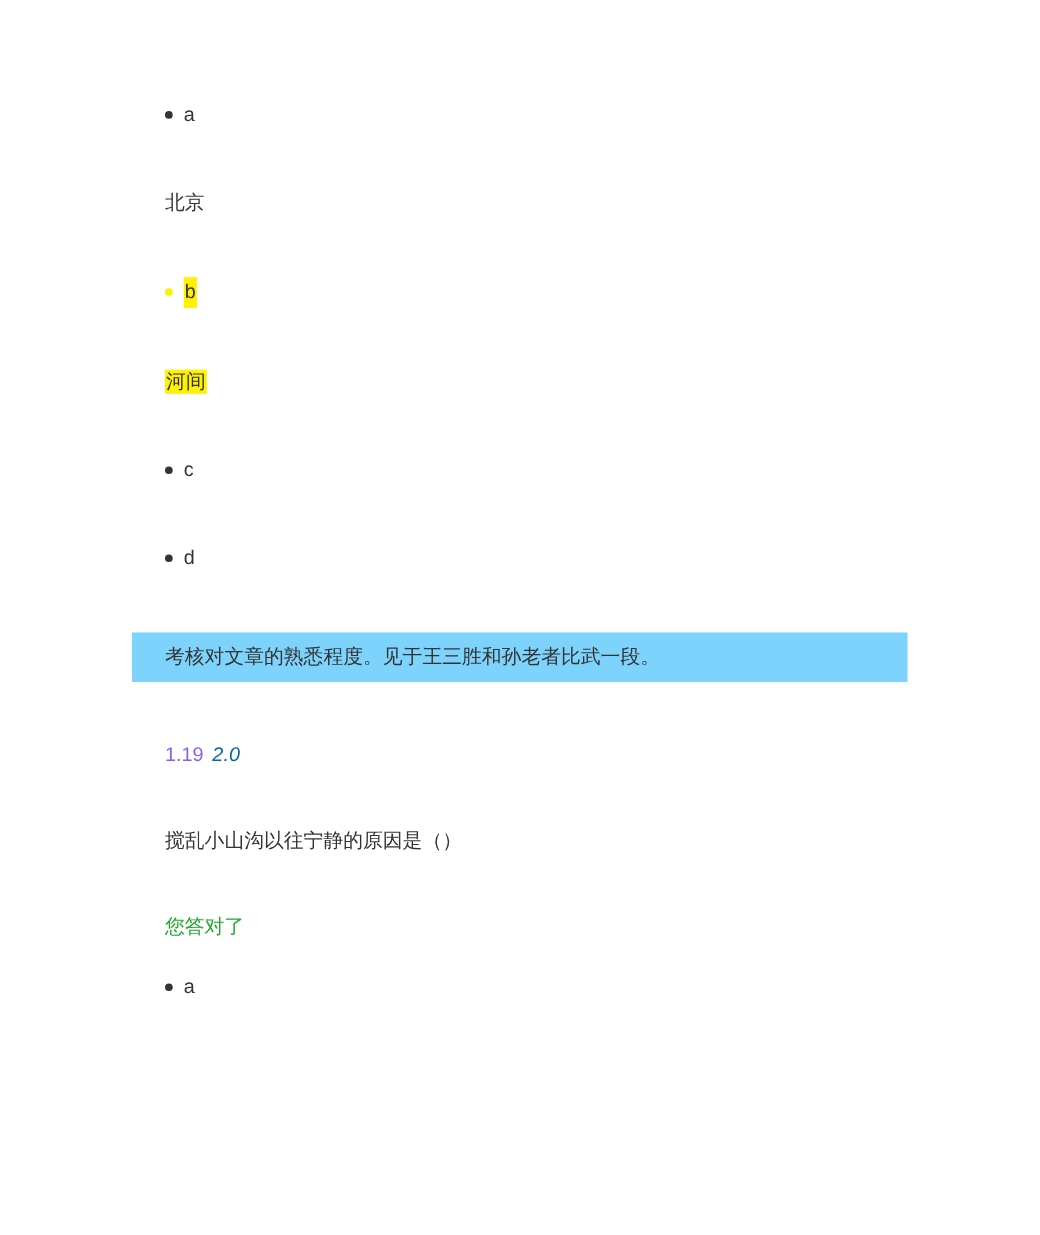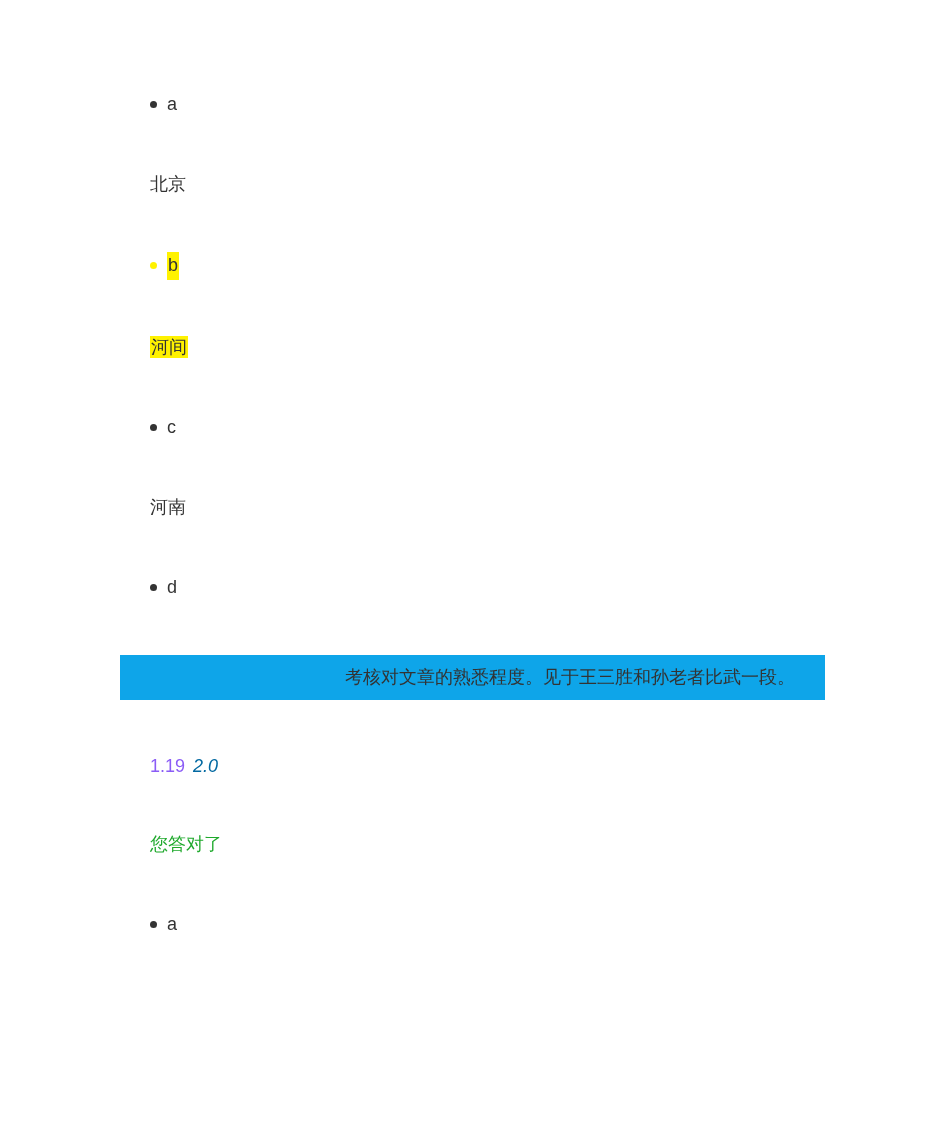--- a/index.html
+++ b/index.html
@@ -33,45 +33,44 @@
   .answer-text {
     margin-bottom: 55px;
     line-height: 1.4;
     margin-top: 18px;
   }
   .highlight {
     background: #fff200;
     padding: 1px 1px;
   }
   .explanation {
-    background: #0ea5e9;
+    background: #7dd3fc;
     padding: 9px 30px 9px 30px;
     margin: 0 -30px 54px -30px;
     line-height: 1.5;
-    text-align: right;
   }
   .q-header {
     margin-bottom: 52px;
     line-height: 1.4;
   }
   .q-number {
     color: #8b5cf6;
   }
   .q-points {
     color: #0369a1;
     font-style: italic;
     margin-left: 3px;
   }
   .question-text {
     margin-bottom: 52px;
     line-height: 1.5;
   }
   .correct {
     color: #1fa92c;
-    margin-bottom: 55px;
+    margin-bottom: 29px;
     line-height: 1.4;
   }
   .last { margin-bottom: 0; }
 </style>
 </head>
 <body>
 
 <div class="page">
 
   <div class="option-line">
@@ -83,34 +82,34 @@
   <div class="option-line">
     <span class="bullet highlight"></span>
     <span class="option-letter highlight">b</span>
   </div>
   <div class="answer-text"><span class="highlight">河间</span></div>
 
   <div class="option-line">
     <span class="bullet"></span>
     <span class="option-letter">c</span>
   </div>
-  <div class="answer-text">河南</div>
 
   <div class="option-line">
     <span class="bullet"></span>
     <span class="option-letter">d</span>
   </div>
 
   <div class="explanation">考核对文章的熟悉程度。见于王三胜和孙老者比武一段。</div>
 
   <div class="q-header">
     <span class="q-number">1.19</span>
     <span class="q-points">2.0</span>
   </div>
 
+  <div class="question-text">搅乱小山沟以往宁静的原因是（）</div>
 
   <div class="correct">您答对了</div>
 
   <div class="option-line last">
     <span class="bullet"></span>
     <span class="option-letter">a</span>
   </div>
 
 </div>
 

